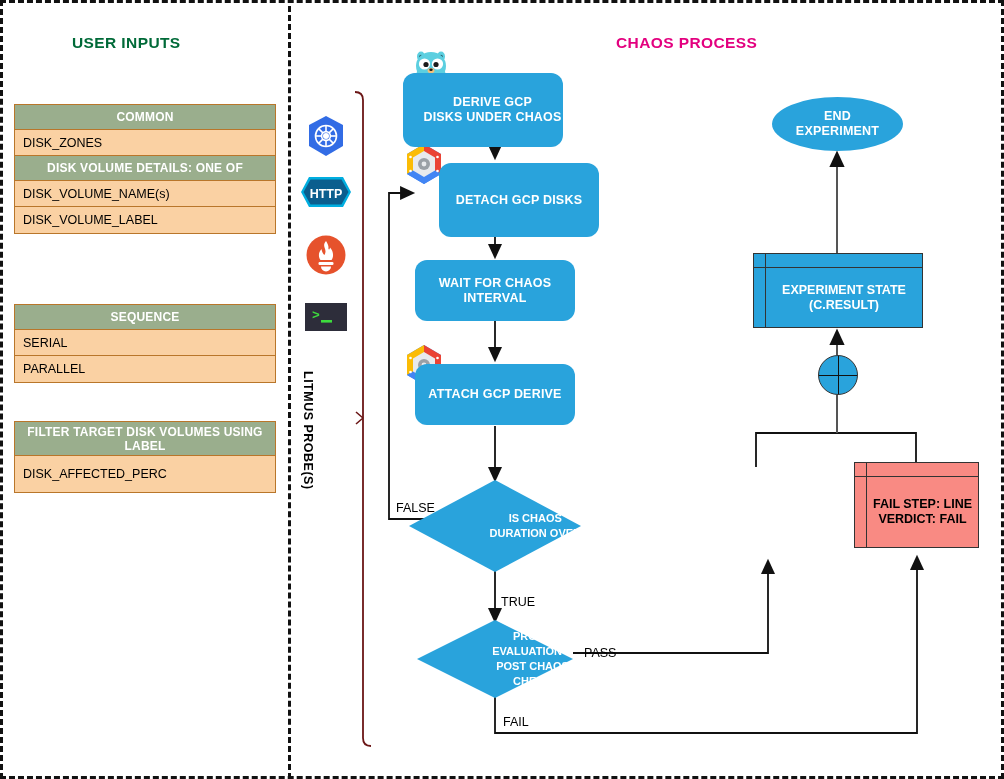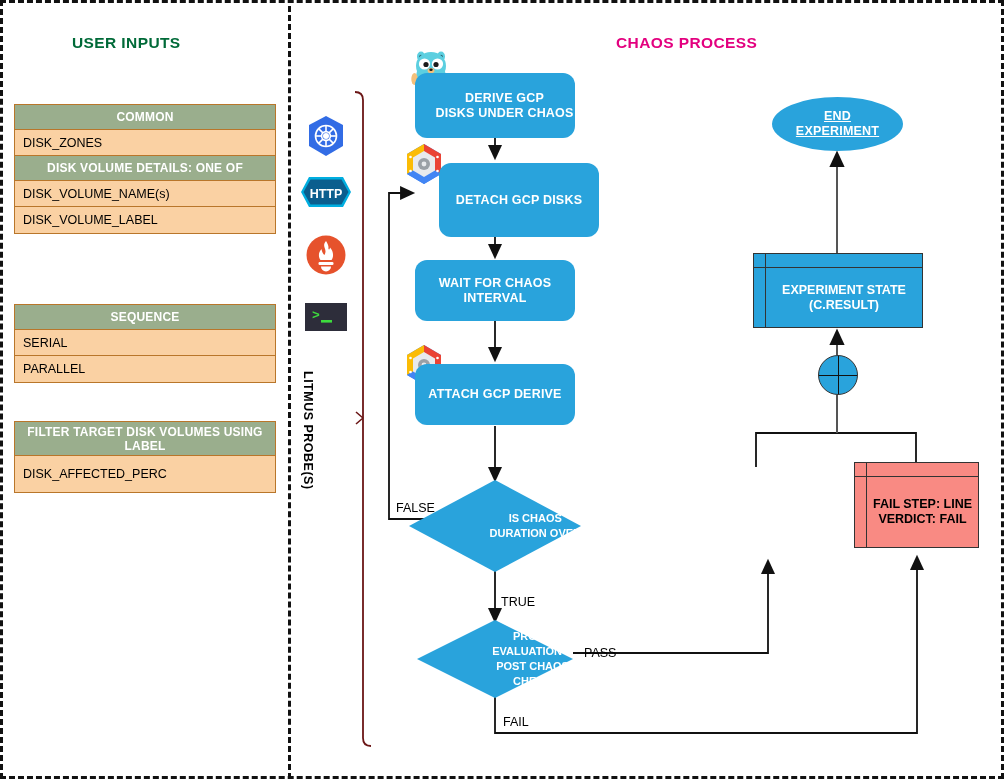--- a/index.html
+++ b/index.html
@@ -259,21 +259,21 @@
     <polyline points="492,692 492,730 914,730 914,554" fill="none" stroke="#111" stroke-width="1.8" marker-end="url(#ah)"></polyline>
 
     <polyline points="753,464 753,430 913,430 913,459" fill="none" stroke="#111" stroke-width="1.8"></polyline>
     <line x1="834" y1="430" x2="834" y2="392" stroke="#555" stroke-width="2"></line>
 
     <line x1="834" y1="352" x2="834" y2="328" stroke="#555" stroke-width="2" marker-end="url(#ah)"></line>
 
     <line x1="834" y1="250" x2="834" y2="150" stroke="#555" stroke-width="2" marker-end="url(#ah)"></line>
   </svg>
 
-  <div class="node rbox" id="n-derive" style="left:412px;top:70px;width:160px;height:65px;padding-left:19px;">
+  <div class="node rbox" id="n-derive" style="left:400px;top:70px;width:160px;height:74px;padding-left:19px;">
     <div>
       <span>DERIVE GCP</span><br>
       <span>DISKS UNDER CHAOS</span>
     </div>
   </div>
 
   <div class="node rbox" id="n-detach" style="left:436px;top:160px;width:160px;height:74px;">
     <span>DETACH GCP DISKS</span>
   </div>
 
@@ -331,21 +331,21 @@
     <div class="nh"></div>
     <div class="ng"></div>
     <div class="nb">
       <div>
         <span>EXPERIMENT STATE</span><br>
         <span>(C.RESULT)</span>
       </div>
     </div>
   </div>
 
-  <div class="node ellipse" id="n-end" style="left:769px;top:94px;width:131px;height:54px;text-decoration:underline;">
+  <div class="node ellipse" id="n-end" style="left:769px;top:94px;width:131px;height:54px;">
     <div>
       <span>END</span><br>
       <span>EXPERIMENT</span>
     </div>
   </div>
 
   <div class="elabel" style="left:393px;top:498px;">FALSE</div>
   <div class="elabel" style="left:498px;top:592px;">TRUE</div>
   <div class="elabel" style="left:581px;top:643px;">PASS</div>
   <div class="elabel" style="left:500px;top:712px;">FAIL</div>

